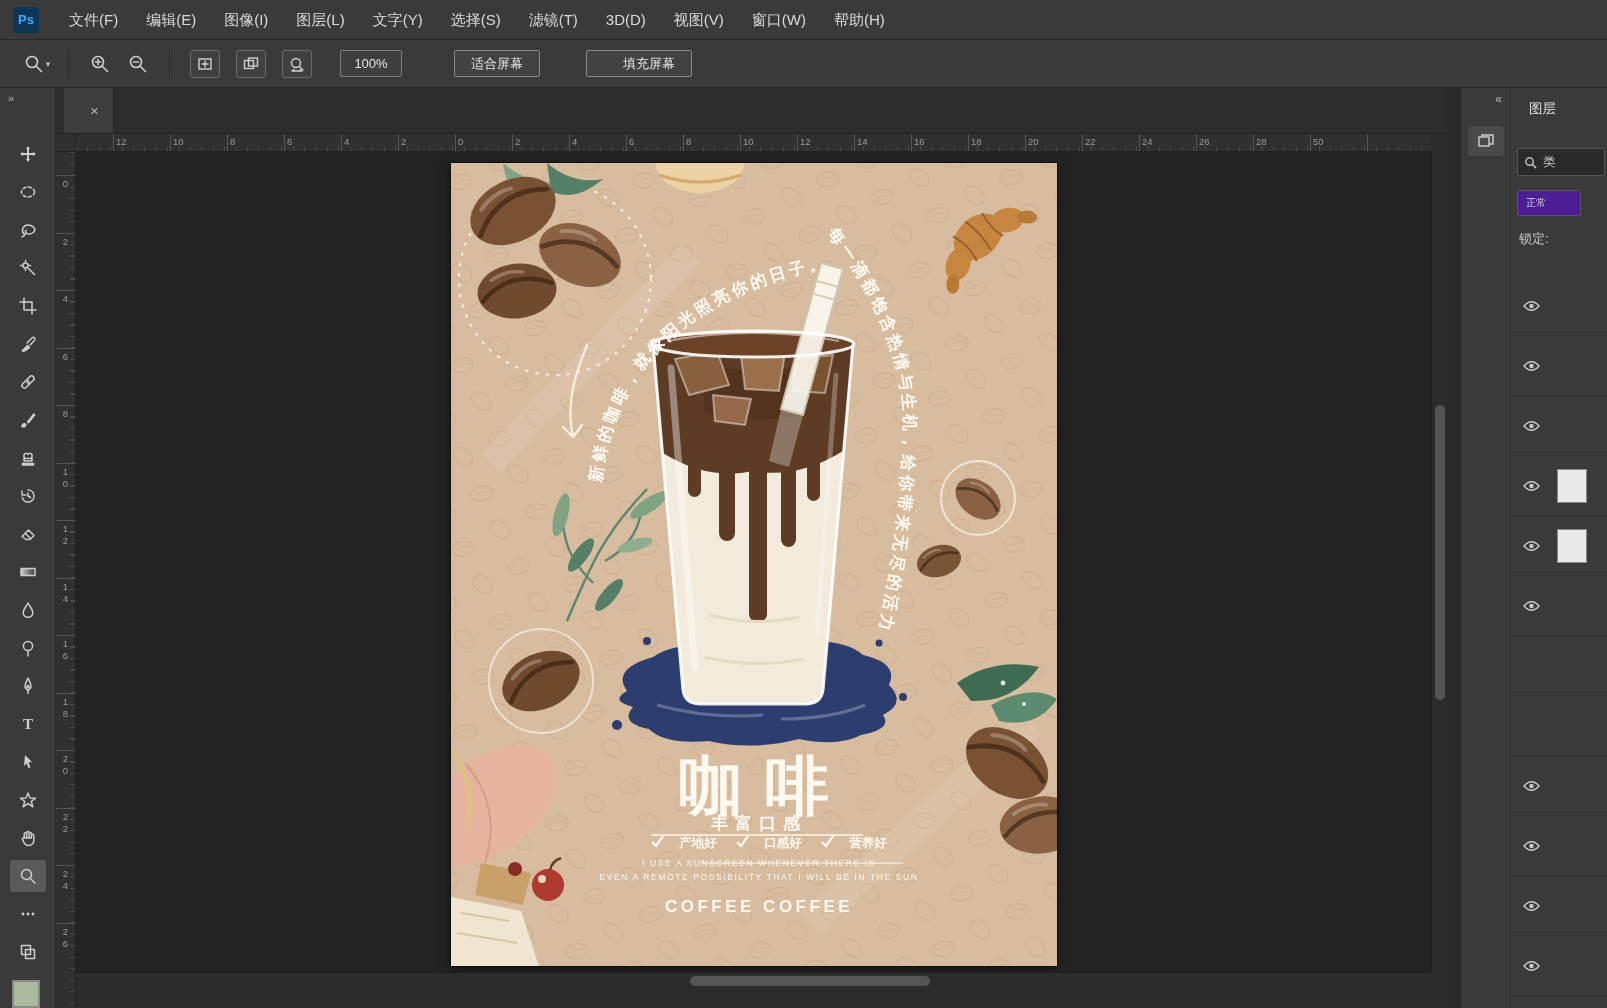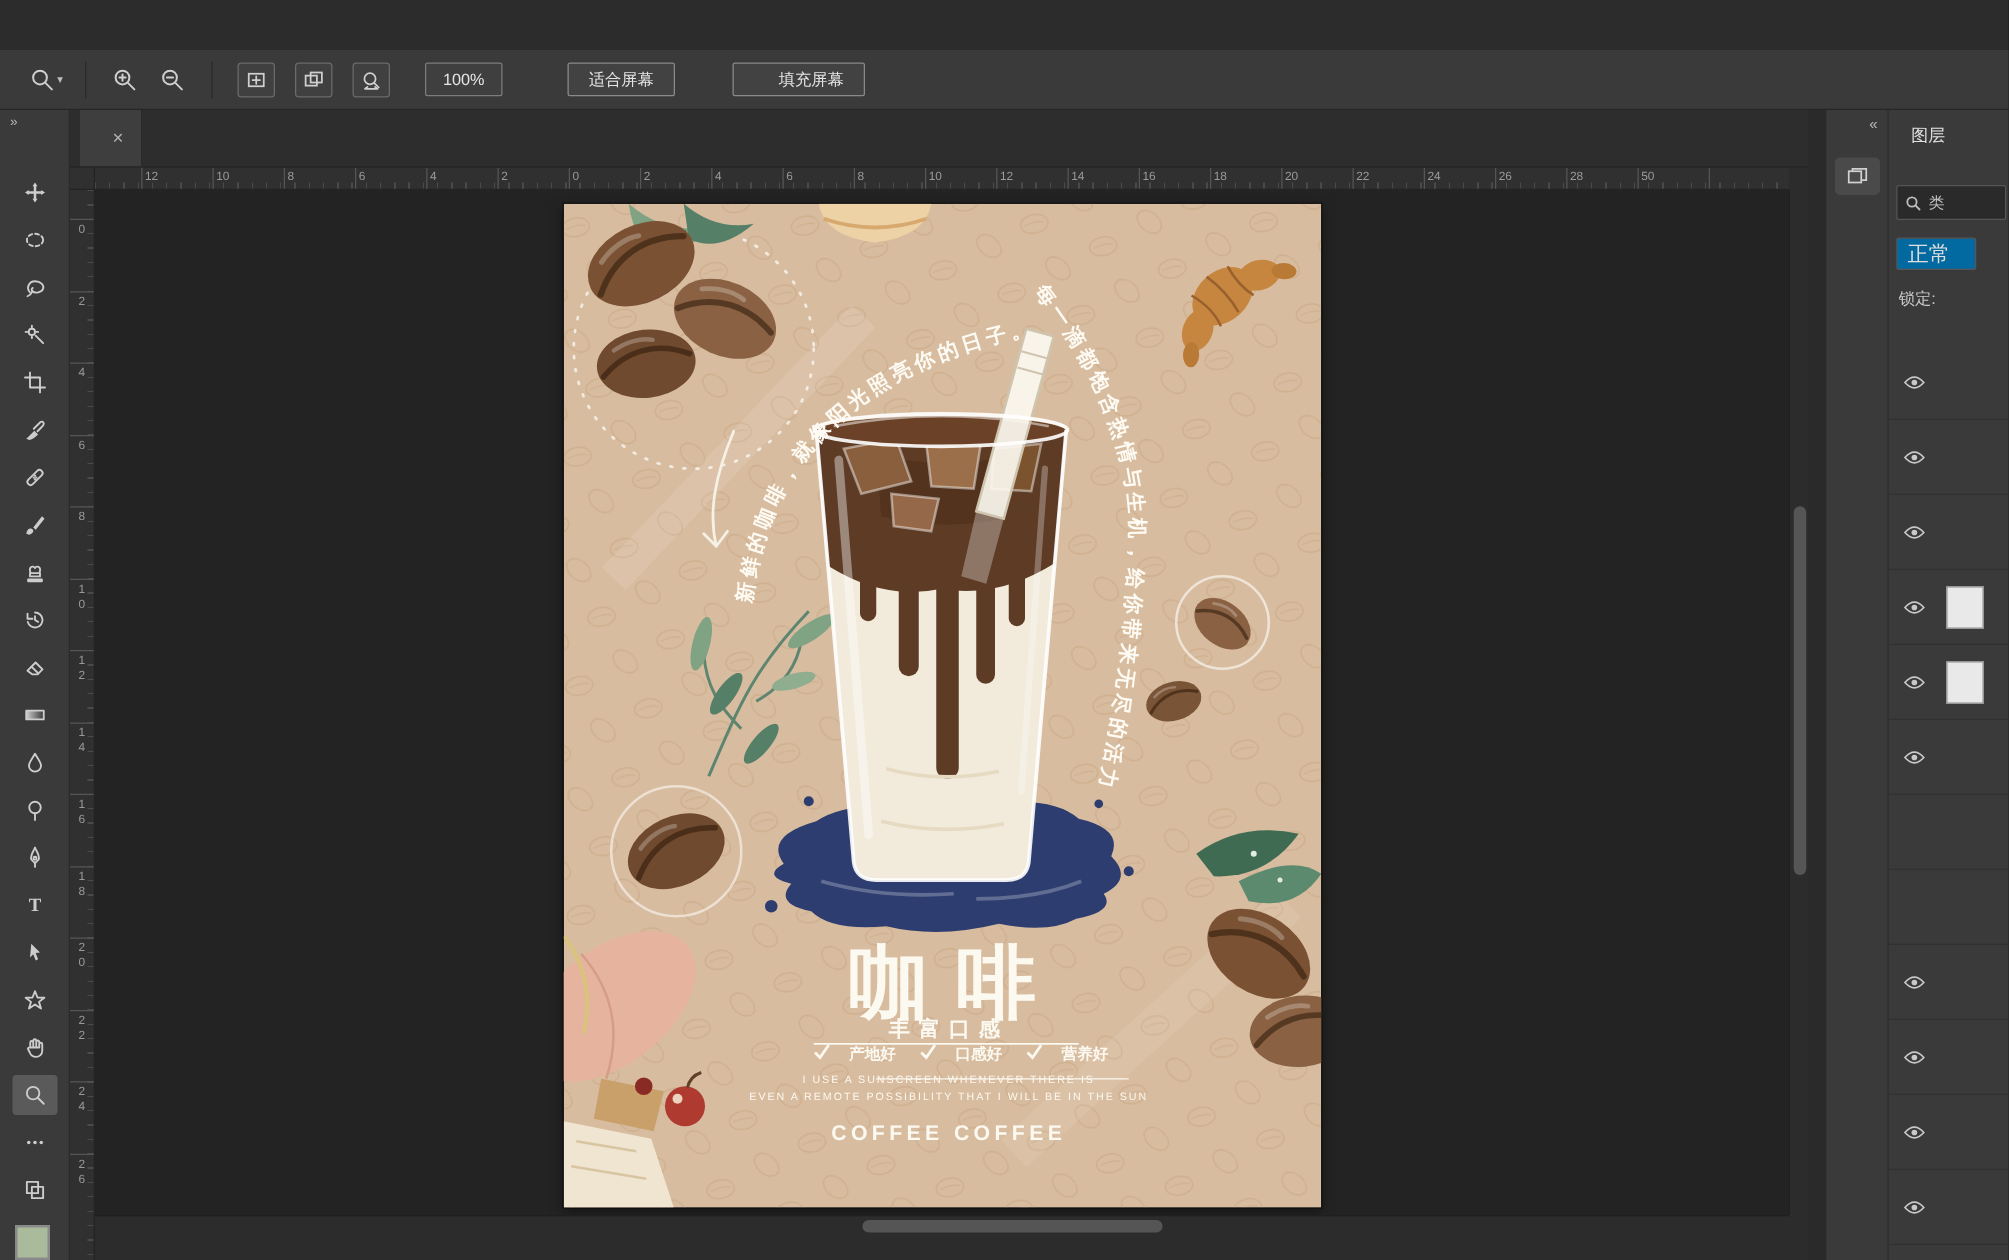--- a/index.html
+++ b/index.html
@@ -89,33 +89,49 @@
   .dock-iconbox{position:absolute;left:7px;top:38px;width:36px;height:30px;background:#4a4a4a;border-radius:4px;
                 display:flex;align-items:center;justify-content:center;}
   .dock-iconbox svg{stroke:#d0d0d0;fill:none;stroke-width:1.4;}
 
   
   .layers{position:absolute;left:1510px;top:88px;width:97px;height:920px;background:#3a3a3a;border-left:1px solid #2e2e2e;z-index:21;}
   .lp-title{position:absolute;left:18px;top:12px;font-size:13.5px;color:#e2e2e2;}
   .lp-filter{position:absolute;left:6px;top:60px;width:88px;height:28px;background:#2a2a2a;border:1px solid #555;
              border-radius:2px;display:flex;align-items:center;padding-left:6px;gap:6px;font-size:12.5px;color:#c9c9c9;}
   .lp-filter svg{stroke:#bdbdbd;fill:none;stroke-width:1.6;stroke-linecap:round;flex:none;}
-  .lp-blend{position:absolute;left:6px;top:102px;width:64px;height:26px;background:#0369a1;border:1px solid #565656;
-            border-radius:2px;display:flex;align-items:center;padding-left:8px;font-size:17px;color:#dedede;}
+  .lp-blend{position:absolute;left:6px;top:102px;width:64px;height:26px;background:#4c1d95;border:1px solid #565656;
+            border-radius:2px;display:flex;align-items:center;padding-left:8px;font-size:10px;color:#dedede;}
   .lp-lock{position:absolute;left:8px;top:142px;font-size:13px;color:#c9c9c9;}
   .layer-rows{position:absolute;left:0;top:188px;width:97px;height:732px;overflow:hidden;}
   .layer-row{position:relative;height:60px;border-bottom:1px solid #313131;display:flex;align-items:center;padding-left:10px;}
   .eye-box{width:20px;height:16px;display:flex;align-items:center;justify-content:center;}
   .layer-thumb{position:absolute;left:46px;top:13px;width:30px;height:34px;background:#e9e9e9;border:1px solid #8a8a8a;}
 </style>
 </head>
 <body>
 
 <div class="app">
 
+  <header class="menubar">
+    <div class="ps-logo">Ps</div>
+    <nav class="menu-items">
+      <span class="menu-item">文件(F)</span>
+      <span class="menu-item">编辑(E)</span>
+      <span class="menu-item">图像(I)</span>
+      <span class="menu-item">图层(L)</span>
+      <span class="menu-item">文字(Y)</span>
+      <span class="menu-item">选择(S)</span>
+      <span class="menu-item">滤镜(T)</span>
+      <span class="menu-item">3D(D)</span>
+      <span class="menu-item">视图(V)</span>
+      <span class="menu-item">窗口(W)</span>
+      <span class="menu-item">帮助(H)</span>
+    </nav>
+  </header>
 
   <div class="optionsbar">
     <div class="ob-icon">
       <svg width="20" height="20" viewBox="0 0 20 20">
           <circle cx="8" cy="8" r="5.5"></circle>
           <path d="M12.5 12.5 L17.5 17.5"></path>
         </svg>
       <span class="ob-caret">▾</span>
     </div>
     <div class="ob-sep"></div>

